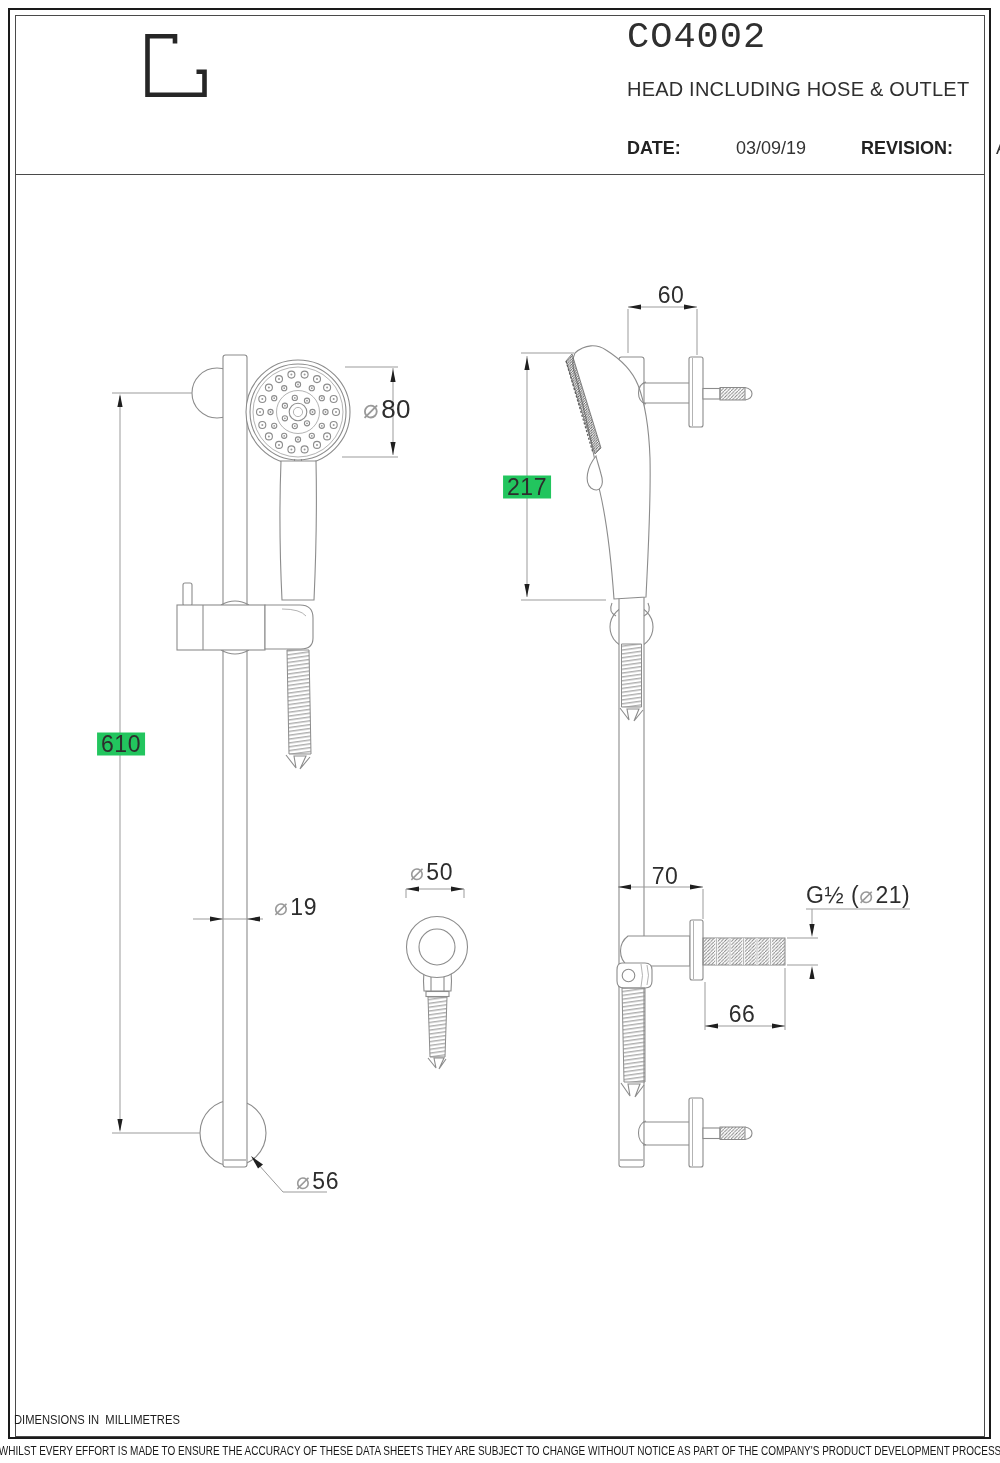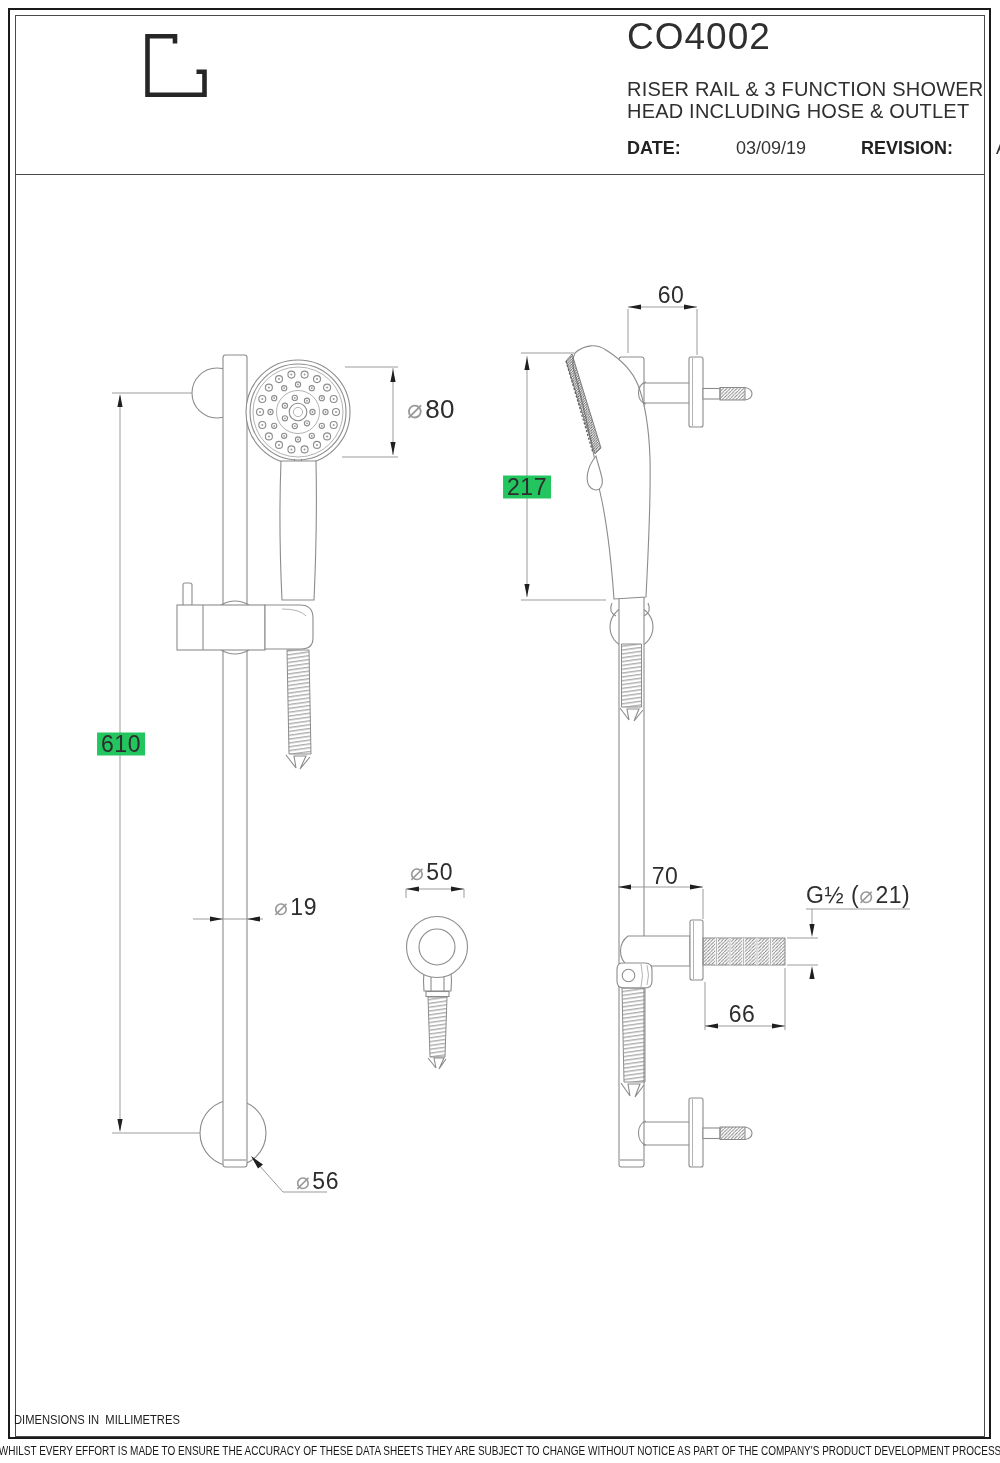--- a/index.html
+++ b/index.html
@@ -7,21 +7,21 @@
            font-family:"Liberation Sans",sans-serif; overflow:hidden; }
   .outer-frame { position:absolute; left:8px; top:8px; width:983px; height:1431px;
                  border:2.6px solid #1a1a1a; box-sizing:border-box; }
   .inner-frame { position:absolute; left:15px; top:15px; width:970px; height:1422px;
                  border:1px solid #4a4a4a; box-sizing:border-box; }
   .header-divider { position:absolute; left:16px; top:174px; width:968px; height:0;
                     border-top:1px solid #4a4a4a; }
   .brand { position:absolute; left:54px; top:130px; font-size:30px; font-weight:700;
            letter-spacing:9px; color:#2b2b2b; }
   .pcode { position:absolute; left:627px; top:16px; font-size:37px; font-weight:400;
-           letter-spacing:1px; color:#2f2f2f; }
+           letter-spacing:1px; color:#2f2f2f;font-family:Liberation Mono, monospace; }
   .pdesc { position:absolute; left:627px; top:79px; font-size:20px; line-height:21.5px;
            color:#2f2f2f; letter-spacing:0.2px; }
   .meta-row { position:absolute; left:627px; top:138px; width:345px; font-size:18px; color:#222; }
   .meta-label { font-weight:700; }
   .meta-val { font-weight:400; color:#333;margin-left:48px; }
   .date-val { position:absolute; left:61px; top:0; }
   .rev-label { position:absolute; left:234px; top:0; }
   .rev-val { position:absolute; left:321px; top:0; }
   .meta-row span { position:absolute; top:0; white-space:nowrap; }
   .meta-row .date-label { left:0; }
@@ -29,21 +29,21 @@
   .units-note { position:absolute; left:14px; top:1412px; font-size:13px; color:#1d1d1d;
                 white-space:pre; transform:scaleX(0.86); transform-origin:left top; }
   .disclaimer { position:absolute; left:50%; top:1444px; font-size:12.5px; color:#171717;
                 white-space:nowrap; transform:translateX(-50%) scaleX(0.8); }
 
   .dlabel { position:absolute; font-size:23px; line-height:1; color:#2d2d2d;
             letter-spacing:0.5px; white-space:nowrap; }
   .dsym { color:#9a9a9a; margin-right:2px; }
   .ctr { transform:translate(-50%,-50%); }
   .bgw { background:#22c55e; padding:0 4px; }
-  .big { font-size:26px;margin-left:44px; }
+  .big { font-size:26px; }
 
   svg.draw { position:absolute; left:0; top:0; }
   .ln  { stroke:#8c8c8c; stroke-width:1.1; fill:none; }
   .lnt { stroke:#9f9f9f; stroke-width:0.8; fill:none; }
   .fw  { stroke:#8c8c8c; stroke-width:1.1; fill:#ffffff; }
   .dim { stroke:#9b9b9b; stroke-width:1; fill:none; }
   .arr { fill:#1f1f1f; stroke:none; }
   .coilfill { fill:url(#coil); stroke:#8c8c8c; stroke-width:1; }
   .thfill { fill:url(#th); stroke:#8a8a8a; stroke-width:1; }
   .logo-mark { stroke:#262626; stroke-width:4.6; fill:none; }
@@ -56,21 +56,20 @@
   <div class="outer-frame"></div>
   <div class="inner-frame"></div>
   <div class="header-divider"></div>
 
   <svg class="draw" style="left:143px;top:32px" width="68" height="68" viewBox="0 0 68 68">
     <path class="logo-mark" d="M 32,11.5 L 32,4.3 L 4.5,4.3 L 4.5,62.8 L 61.5,62.8 L 61.5,39.7 L 53.5,39.7"></path>
   </svg>
 
   <div class="pcode">CO4002</div>
   <div class="pdesc">
-    <div>RISER RAIL &amp; 3 FUNCTION SHOWER</div>
     <div>HEAD INCLUDING HOSE &amp; OUTLET</div>
   </div>
   <div class="meta-row">
     <span class="meta-label date-label">DATE:</span>
     <span class="meta-val date-val">03/09/19</span>
     <span class="meta-label rev-label">REVISION:</span>
     <span class="meta-val rev-val">A</span>
   </div>
 
   <svg class="draw" width="1000" height="1463" viewBox="0 0 1000 1463">

